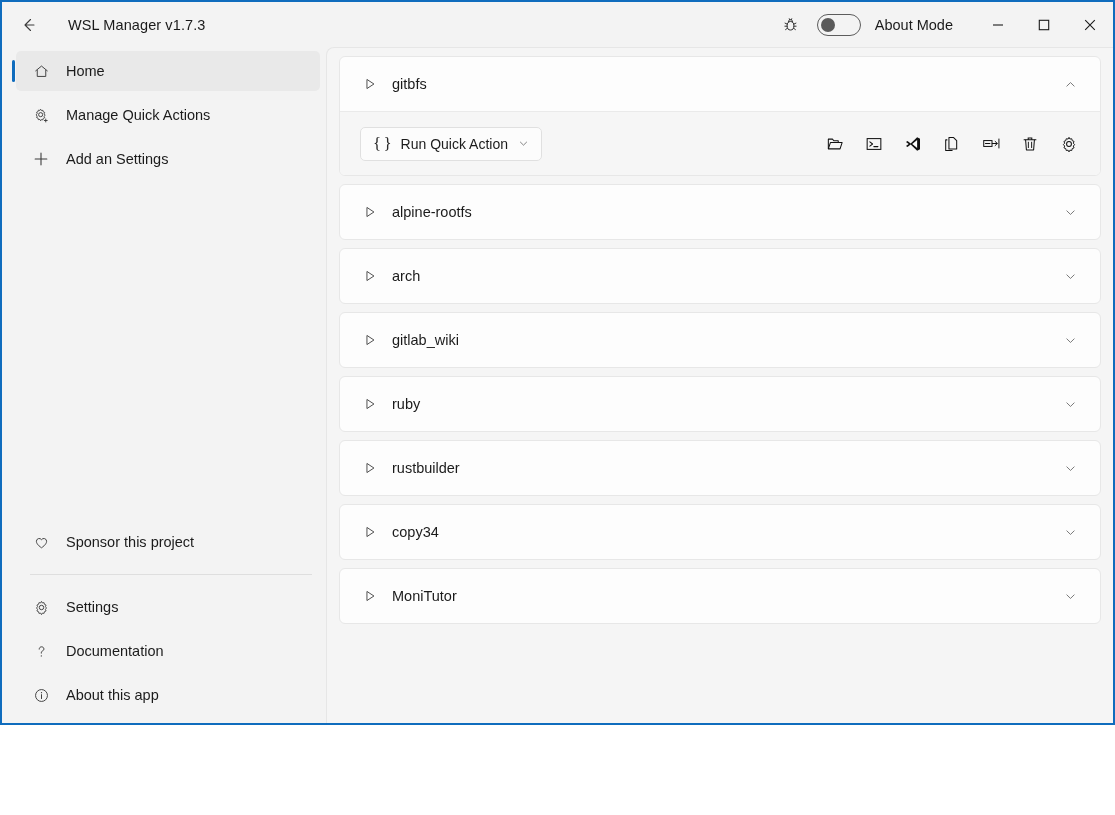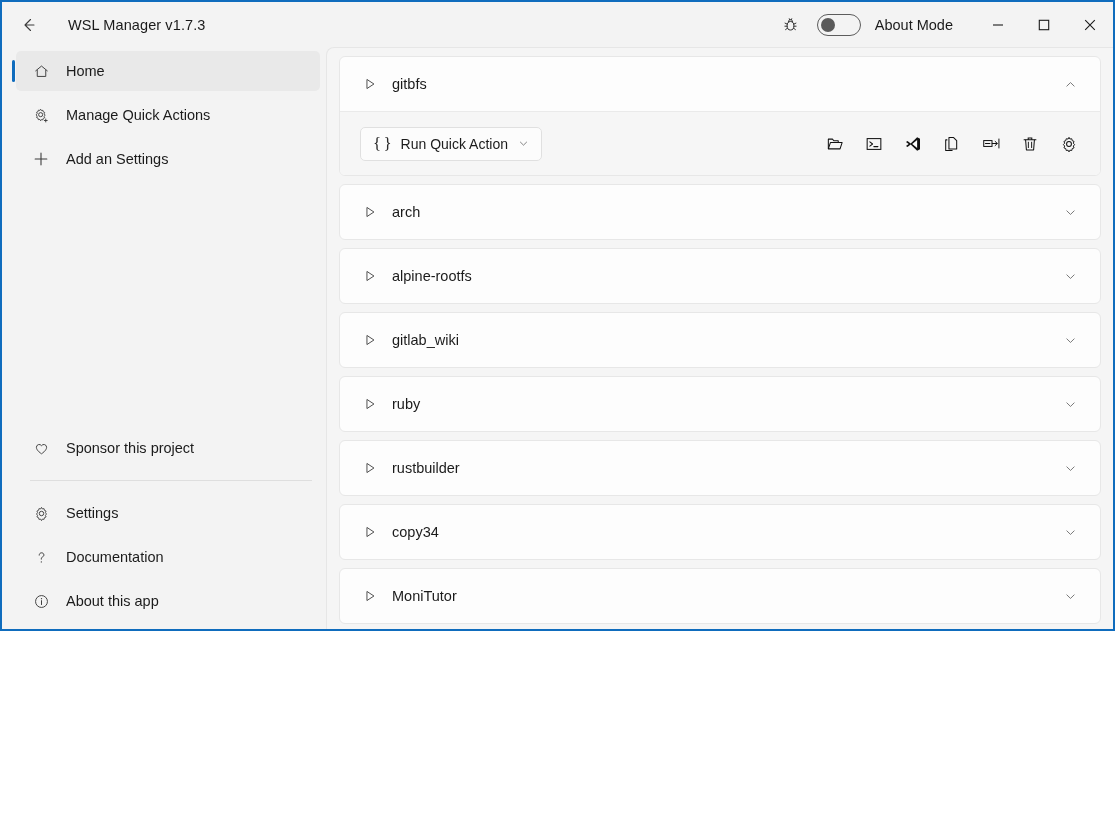--- a/index.html
+++ b/index.html
@@ -11,21 +11,21 @@
     height: 815px;
     overflow: hidden;
     font-family: "Liberation Sans", sans-serif;
     background: #ffffff;
     -webkit-font-smoothing: antialiased;
   }
 
   .window {
     position: relative;
     width: 1115px;
-    height: 631px;
+    height: 725px;
     box-sizing: border-box;
     border: 2px solid #0f6cbd;
     border-top-width: 2px;
     background: #f3f3f3;
     display: flex;
     flex-direction: column;
     overflow: hidden;
   }
 
   
@@ -454,37 +454,37 @@
         </div>
       </div>
 
       <div class="card">
         <div class="card-header">
           <span class="play-icon">
             <svg width="14" height="14" viewBox="0 0 16 16" fill="none">
                 <path d="M4.5 2.8l8 5.2-8 5.2V2.8z" stroke="#4a4a4a" stroke-width="1.1" stroke-linejoin="round"></path>
               </svg>
           </span>
+          <span class="instance-name">alpine-rootfs</span>
+          <span class="chev">
+            <svg width="13" height="13" viewBox="0 0 16 16" fill="none">
+                <path d="M3.5 6L8 10.4 12.5 6" stroke="#6b6b6b" stroke-width="1.1" stroke-linecap="round" stroke-linejoin="round"></path>
+              </svg>
+          </span>
+        </div>
+      </div>
+
+      <div class="card">
+        <div class="card-header">
+          <span class="play-icon">
+            <svg width="14" height="14" viewBox="0 0 16 16" fill="none">
+                <path d="M4.5 2.8l8 5.2-8 5.2V2.8z" stroke="#4a4a4a" stroke-width="1.1" stroke-linejoin="round"></path>
+              </svg>
+          </span>
           <span class="instance-name">arch</span>
-          <span class="chev">
-            <svg width="13" height="13" viewBox="0 0 16 16" fill="none">
-                <path d="M3.5 6L8 10.4 12.5 6" stroke="#6b6b6b" stroke-width="1.1" stroke-linecap="round" stroke-linejoin="round"></path>
-              </svg>
-          </span>
-        </div>
-      </div>
-
-      <div class="card">
-        <div class="card-header">
-          <span class="play-icon">
-            <svg width="14" height="14" viewBox="0 0 16 16" fill="none">
-                <path d="M4.5 2.8l8 5.2-8 5.2V2.8z" stroke="#4a4a4a" stroke-width="1.1" stroke-linejoin="round"></path>
-              </svg>
-          </span>
-          <span class="instance-name">alpine-rootfs</span>
           <span class="chev">
             <svg width="13" height="13" viewBox="0 0 16 16" fill="none">
                 <path d="M3.5 6L8 10.4 12.5 6" stroke="#6b6b6b" stroke-width="1.1" stroke-linecap="round" stroke-linejoin="round"></path>
               </svg>
           </span>
         </div>
       </div>
 
 
       <div class="card">

